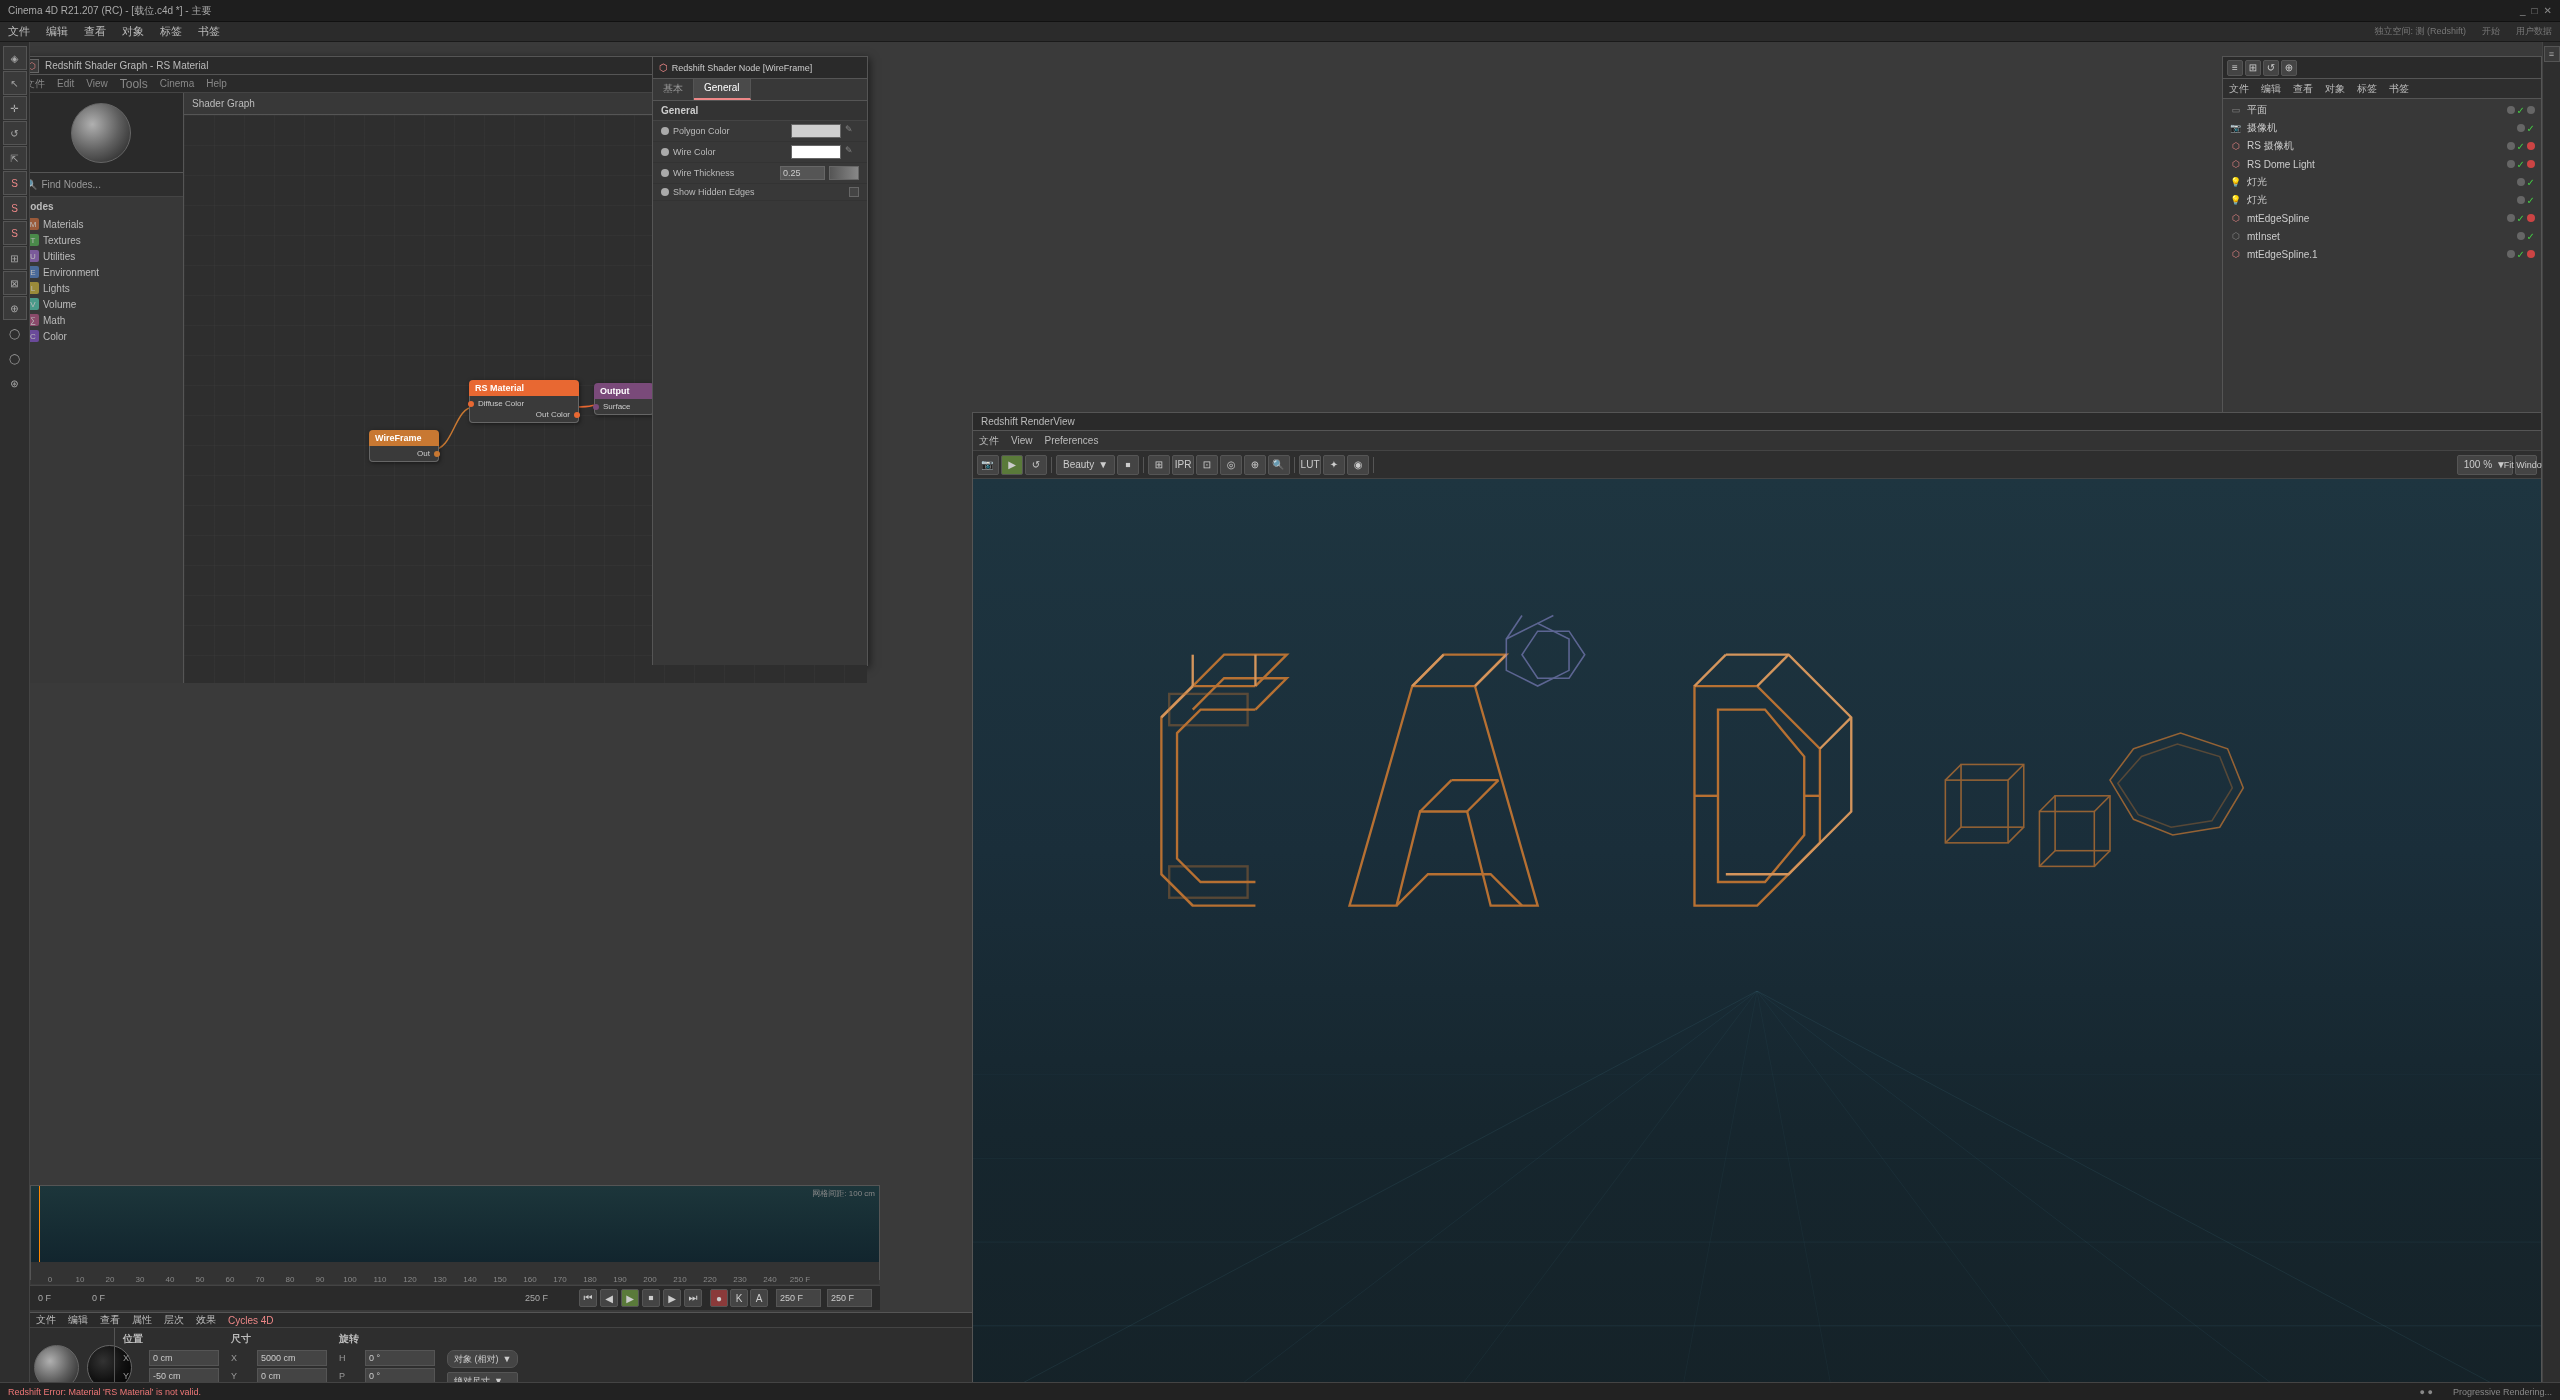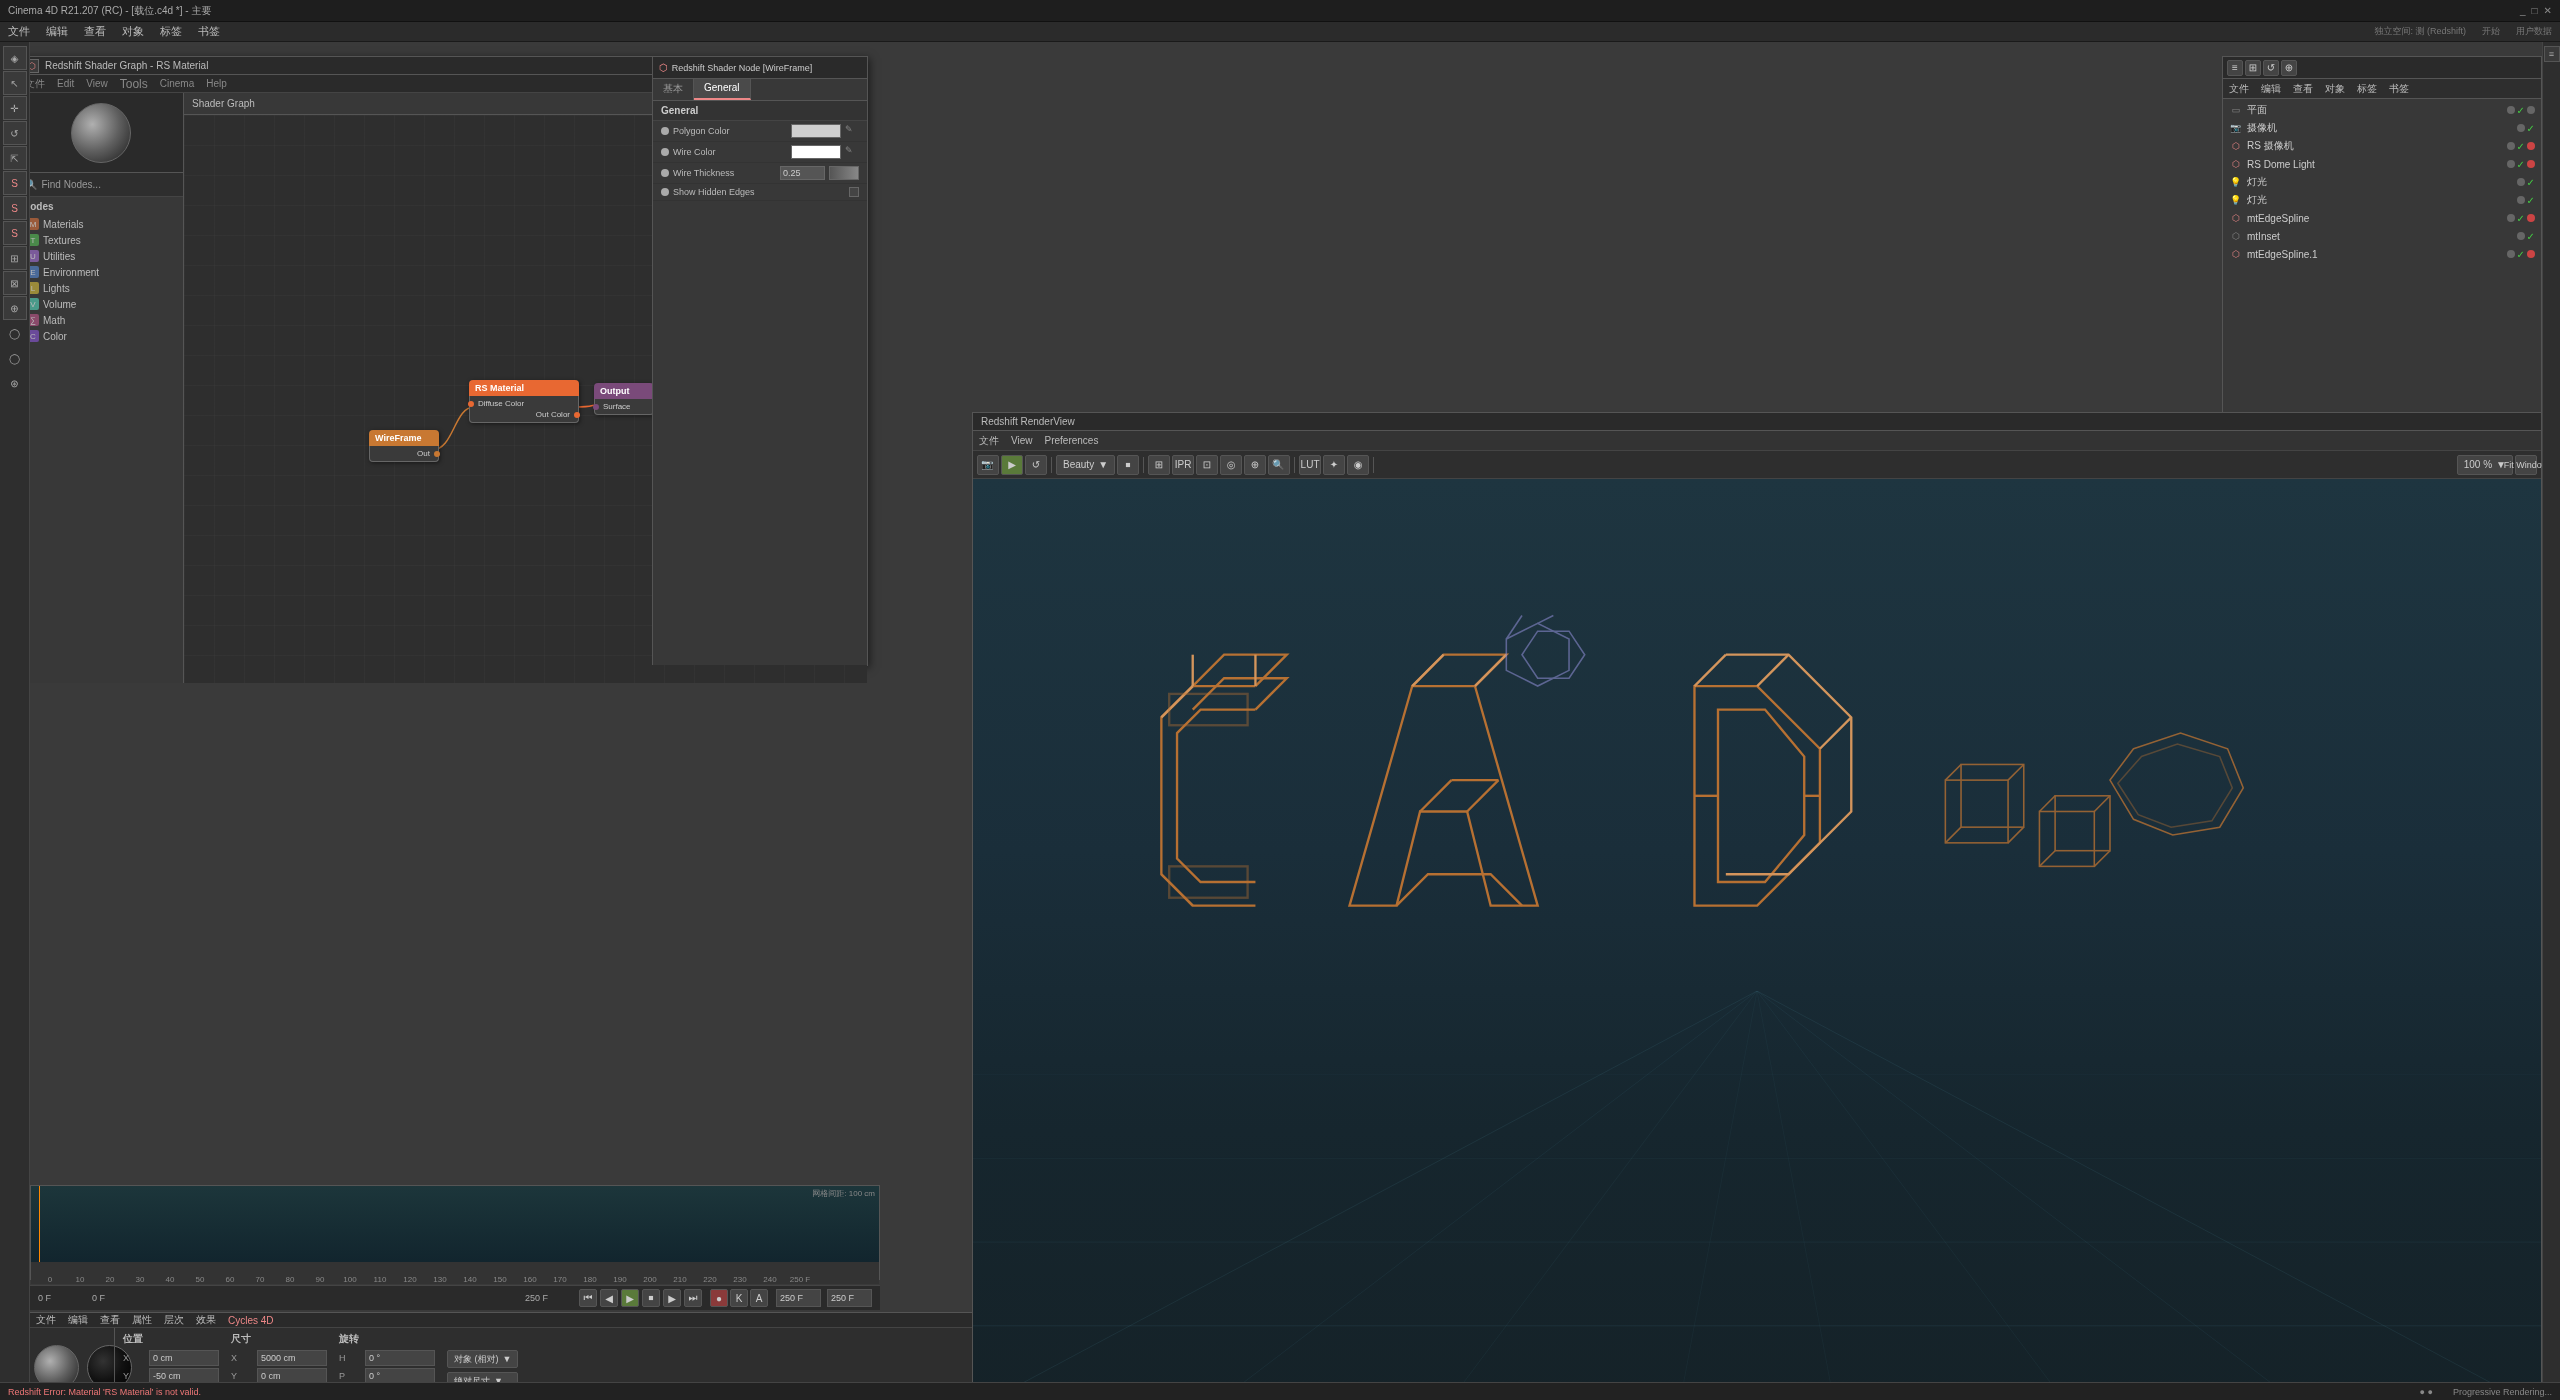--- a/index.html
+++ b/index.html
@@ -1339,21 +1339,21 @@
                 <span class="prop-label">P</span>
                 <div class="prop-value">0 °</div>
               </div>
               <div class="prop-row">
                 <span class="prop-label">B</span>
                 <div class="prop-value">0 °</div>
               </div>
             </div>
 
             <div style="display:flex;flex-direction:column;gap:4px;margin-left:8px;justify-content:center;">
-              <div class="rv-dropdown" style="height:18px;font-size:9px;">
+              <div class="rv-dropdown" style="height:18px;font-size:9px;border-radius:7px;">
                 <span>对象 (相对)</span>
                 <span>▼</span>
               </div>
               <div class="rv-dropdown" style="height:18px;font-size:9px;">
                 <span>绝对尺寸</span>
                 <span>▼</span>
               </div>
               <button style="height:18px;background:#555;border:1px solid #666;color:#ccc;font-size:9px;cursor:pointer;padding:0 8px;">应用</button>
             </div>
           </div>

